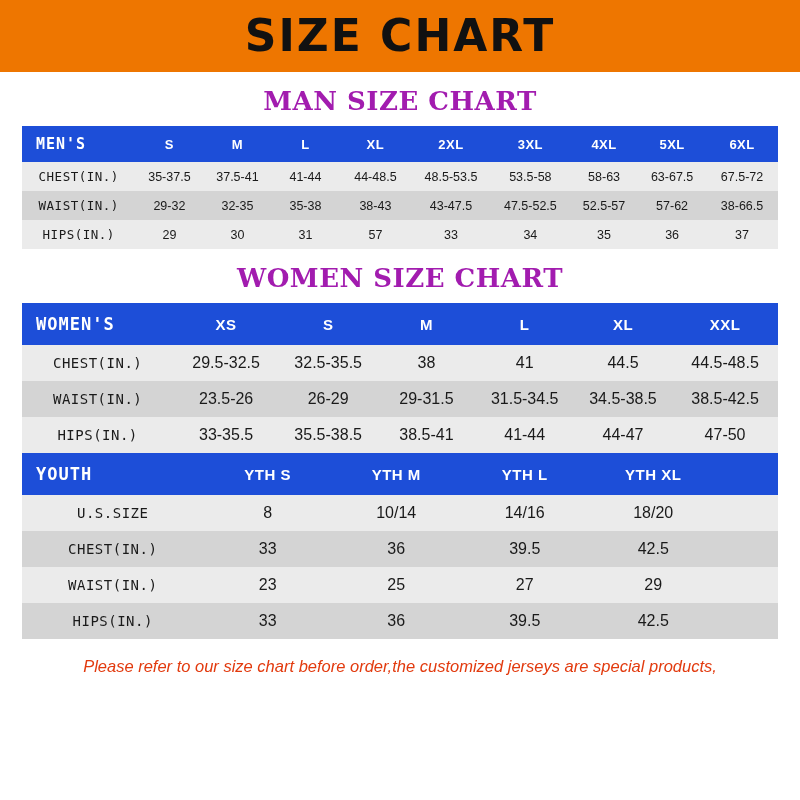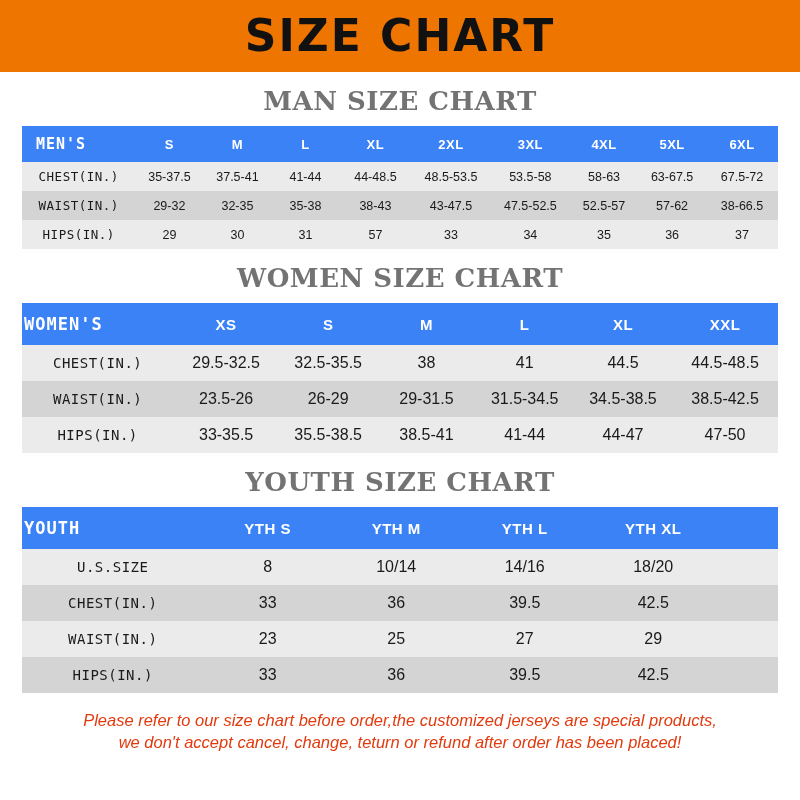--- a/index.html
+++ b/index.html
@@ -41,33 +41,33 @@
   }
   .content {
     padding: 0 22px;
     box-sizing: border-box;
   }
   .section-title {
     text-align: center;
     font-family: "DejaVu Serif", serif;
     font-weight: bold;
     font-size: 26px;
-    color: #737373;
+    color: #a21caf;
     letter-spacing: 0.5px;
     margin: 14px 0 10px 0;
   }
   table.chart {
     width: 100%;
     border-collapse: collapse;
     table-layout: fixed;
     font-size: 12.5px;
     color: #1a1a1a;
   }
   table.chart thead th {
-    background: #3b82f6;
+    background: #1d4ed8;
     color: #ffffff;
     font-weight: bold;
     padding: 9px 2px;
     text-align: center;
     font-size: 13px;
     letter-spacing: 0.5px;
   }
   table.chart thead th.rowhead {
     text-align: left;
     padding-left: 14px;
@@ -93,21 +93,21 @@
   }
   
   #women-table tbody td,
   #youth-table tbody td {
     font-size: 16px;
     padding: 9px 2px;
   }
   #women-table thead th,
   #youth-table thead th {
     font-size: 15px;
-    padding: 11px 2px;
+    padding: 11px 14px;
   }
   #women-table thead th.rowhead,
   #youth-table thead th.rowhead {
     font-size: 17px;
   }
   #women-table tbody td.rowhead,
   #youth-table tbody td.rowhead {
     font-size: 14px;
   }
   .footer-note {
@@ -249,21 +249,20 @@
           <td>33-35.5</td>
           <td>35.5-38.5</td>
           <td>38.5-41</td>
           <td>41-44</td>
           <td>44-47</td>
           <td>47-50</td>
         </tr>
       </tbody>
     </table>
 
-    <div class="section-title">YOUTH SIZE CHART</div>
     <table class="chart" id="youth-table">
       <colgroup>
         <col style="width:24%">
           <col style="width:17%">
           <col style="width:17%">
           <col style="width:17%">
         <col style="width:17%">
           <col style="width:8%">
       </colgroup>
       <thead>
@@ -307,17 +306,16 @@
           <td>36</td>
           <td>39.5</td>
           <td>42.5</td>
           <td></td>
         </tr>
       </tbody>
     </table>
 
     <div class="footer-note">
       <div>Please refer to our size chart before order,the customized jerseys are special products,</div>
-      <div>we don't accept cancel, change, teturn or refund after order has been placed!</div>
     </div>
 
   </div>
 </div>
 
 </body></html>

